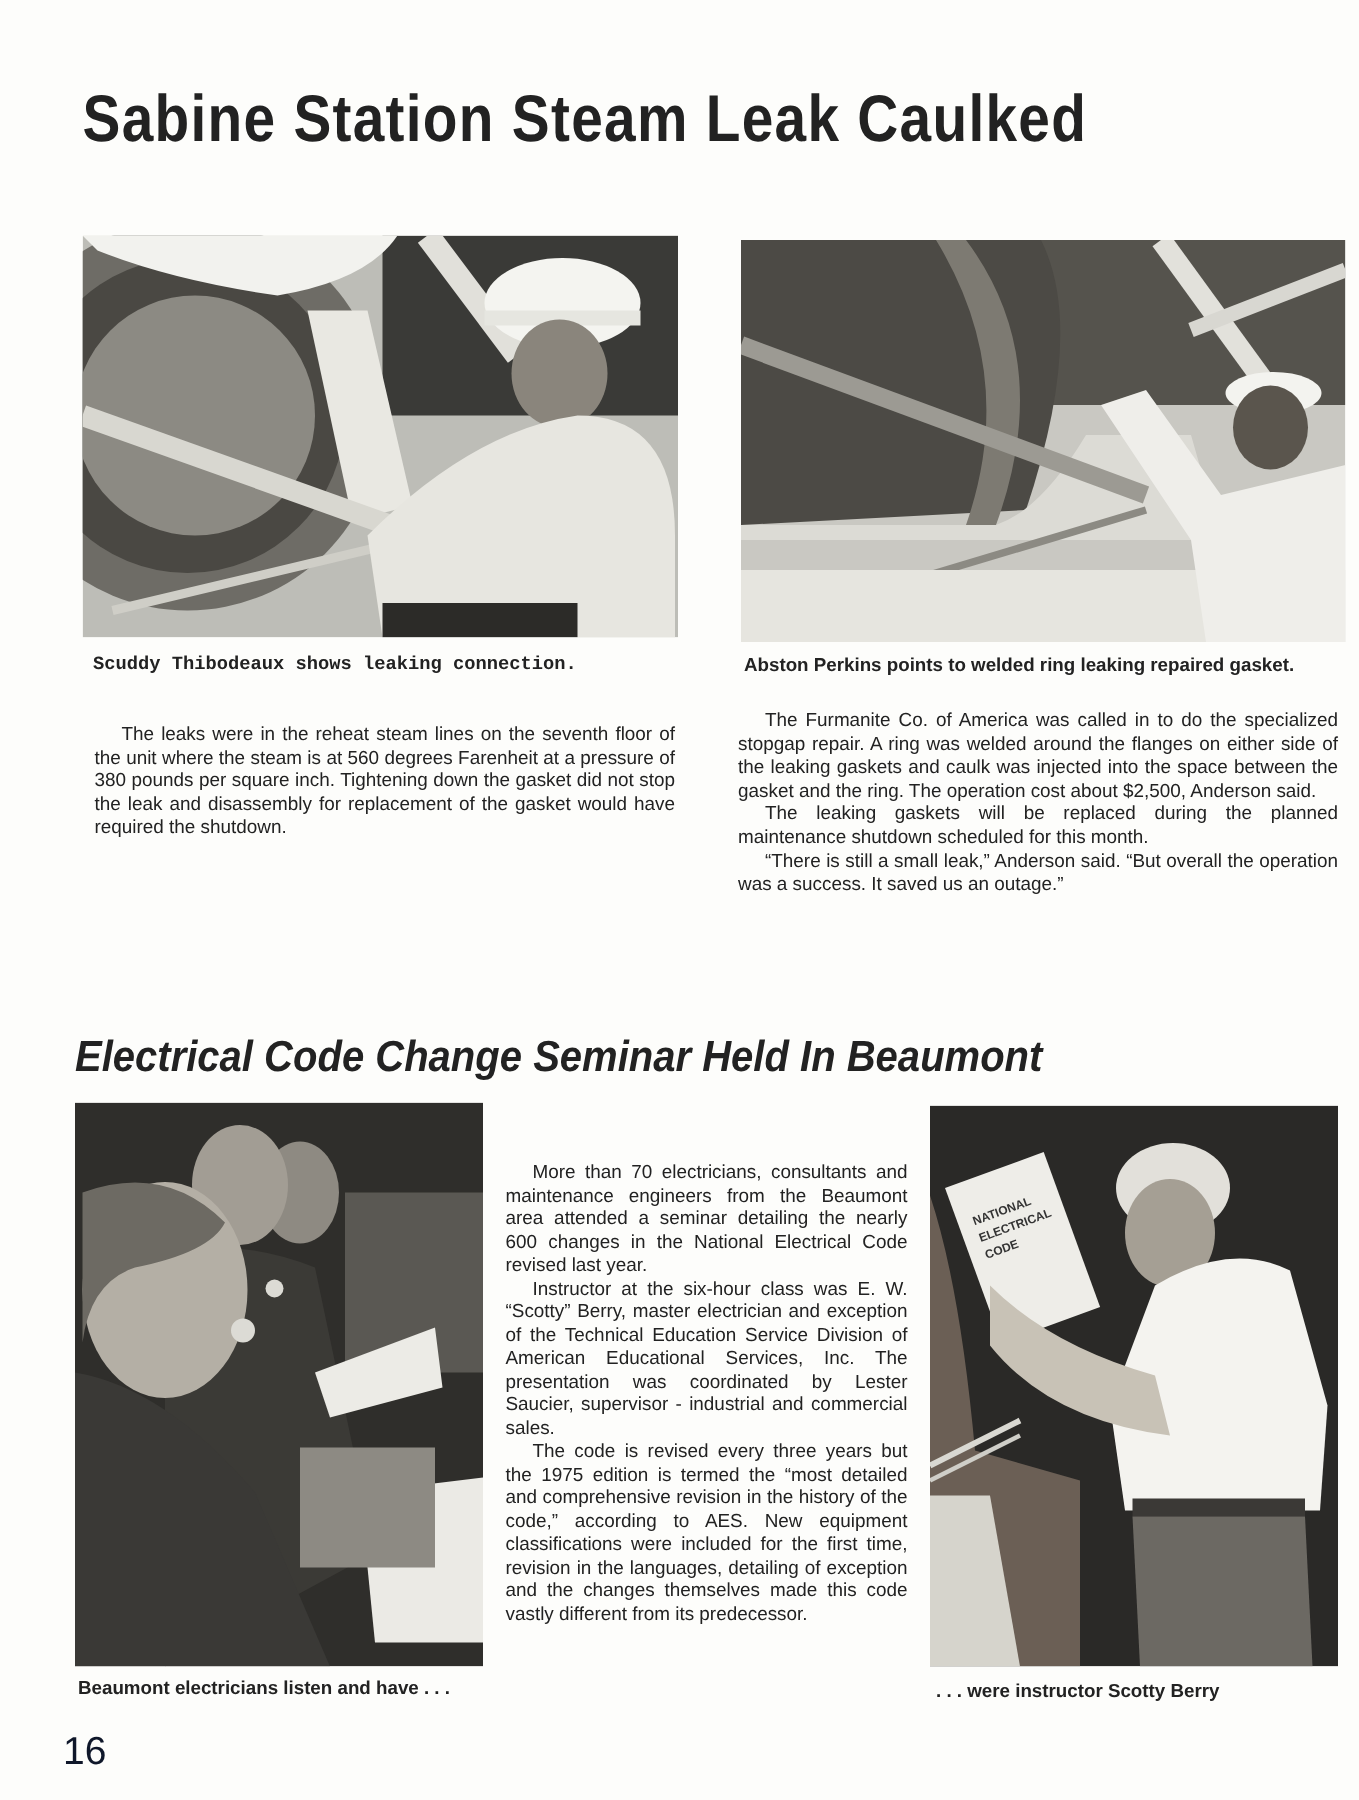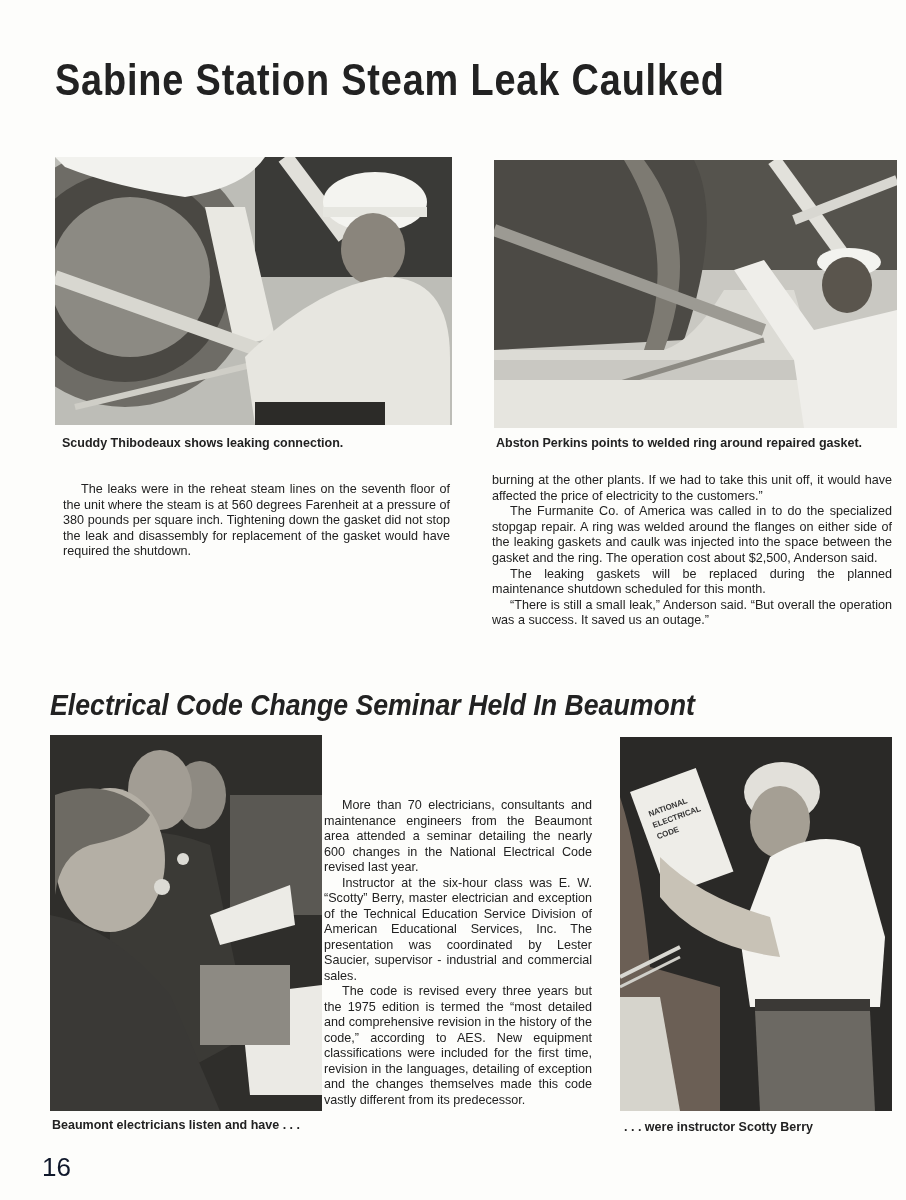--- a/index.html
+++ b/index.html
@@ -50,47 +50,46 @@
     <line x1="0" y1="120" x2="210" y2="195" stroke="#d8d7d0" stroke-width="14"></line>
     <line x1="20" y1="250" x2="230" y2="200" stroke="#cfcec7" stroke-width="6"></line>
     <line x1="230" y1="0" x2="290" y2="80" stroke="#e1e0da" stroke-width="16"></line>
     <ellipse cx="320" cy="45" rx="52" ry="30" fill="#f4f4f0"></ellipse>
     <rect x="268" y="50" width="104" height="10" fill="#e6e6e0"></rect>
     <ellipse cx="318" cy="92" rx="32" ry="36" fill="#8a857c"></ellipse>
     <path d="M190 200 Q260 130 330 120 Q395 120 395 200 L395 268 H200 Z" fill="#e7e6e0"></path>
     <path d="M200 245 H330 V268 H200 Z" fill="#2c2b28"></path>
   </svg>
 </div>
-<div class="abs caption" style="left:62px; top:435px;">Scuddy Thibodeaux shows leaking connection.</div>
+<div class="abs caption" style="left:62px; top:435px;font-family:Liberation Mono, monospace;">Scuddy Thibodeaux shows leaking connection.</div>
 
 <div class="abs photo" style="left:494px; top:160px; width:403px; height:268px;" title="Man in hard hat pointing at welded ring on large steam pipe">
   <svg viewBox="0 0 403 268" preserveAspectRatio="none">
     <rect width="403" height="268" fill="#c9c8c2"></rect>
     <rect x="200" y="0" width="203" height="110" fill="#55534d"></rect>
     <line x1="280" y1="0" x2="360" y2="110" stroke="#e2e1db" stroke-width="14"></line>
     <line x1="300" y1="60" x2="403" y2="20" stroke="#d8d7d1" stroke-width="10"></line>
     <path d="M0 0 H200 Q230 60 190 180 L0 190 Z" fill="#4c4a45"></path>
     <path d="M150 0 Q210 80 170 190 L150 190 Q185 90 130 0 Z" fill="#7d7a72"></path>
     <path d="M0 190 H170 Q200 180 230 130 L300 130 L320 200 H0 Z" fill="#dcdbd5"></path>
     <line x1="0" y1="70" x2="270" y2="170" stroke="#9c9a93" stroke-width="12"></line>
     <line x1="70" y1="240" x2="270" y2="180" stroke="#8c8a83" stroke-width="5"></line>
     <rect x="0" y="220" width="403" height="48" fill="#e6e5df"></rect>
     <ellipse cx="355" cy="102" rx="32" ry="14" fill="#f3f3ef"></ellipse>
     <ellipse cx="353" cy="125" rx="25" ry="28" fill="#5a554d"></ellipse>
     <path d="M240 110 L270 100 L320 170 L403 150 L403 268 H310 L300 200 Z" fill="#efeeea"></path>
   </svg>
 </div>
-<div class="abs caption" style="left:496px; top:435px;">Abston Perkins points to welded ring around repaired gasket.</div>
+<div class="abs caption" style="left:496px; top:435px;">Abston Perkins points to welded ring leaking repaired gasket.</div>
 
 <div class="abs col" style="left:63px; top:482px; width:387px;">
   <p>The leaks were in the reheat steam lines on the seventh floor of the unit where the steam is at 560 degrees Farenheit at a pressure of 380 pounds per square inch. Tightening down the gasket did not stop the leak and disassembly for replacement of the gasket would have required the shutdown.</p>
 </div>
 
 <div class="abs col" style="left:492px; top:473px; width:400px;">
-  <p class="noindent">burning at the other plants. If we had to take this unit off, it would have affected the price of electricity to the customers.”</p>
   <p>The Furmanite Co. of America was called in to do the specialized stopgap repair. A ring was welded around the flanges on either side of the leaking gaskets and caulk was injected into the space between the gasket and the ring. The operation cost about $2,500, Anderson said.</p>
   <p>The leaking gaskets will be replaced during the planned maintenance shutdown scheduled for this month.</p>
   <p>“There is still a small leak,” Anderson said. “But overall the operation was a success. It saved us an outage.”</p>
 </div>
 
 <div class="abs headline2">Electrical Code Change Seminar Held In Beaumont</div>
 
 <div class="abs photo" style="left:50px; top:735px; width:272px; height:376px;" title="Seated electricians reading code books">
   <svg viewBox="0 0 272 376" preserveAspectRatio="none">
     <rect width="272" height="376" fill="#2f2e2b"></rect>
@@ -103,21 +102,21 @@
     <path d="M0 180 Q60 190 120 260 L170 376 H0 Z" fill="#3a3936"></path>
     <path d="M160 180 L240 150 L245 190 L170 210 Z" fill="#ecebe6"></path>
     <path d="M190 260 L272 250 L272 360 L200 360 Z" fill="#ebeae5"></path>
     <rect x="150" y="230" width="90" height="80" fill="#8d8a83"></rect>
     <circle cx="112" cy="152" r="8" fill="#dcdbd5"></circle>
     <circle cx="133" cy="124" r="6" fill="#dcdbd5"></circle>
   </svg>
 </div>
 <div class="abs caption" style="left:52px; top:1117px;">Beaumont electricians listen and have . . .</div>
 
-<div class="abs col" style="left:324px; top:774px; width:268px; line-height:15.5px;margin-top:24px;">
+<div class="abs col" style="left:337px; top:774px; width:268px; line-height:15.5px;">
   <p>More than 70 electricians, consultants and maintenance engineers from the Beaumont area attended a seminar detailing the nearly 600 changes in the National Electrical Code revised last year.</p>
   <p>Instructor at the six-hour class was E. W. “Scotty” Berry, master electrician and exception of the Technical Education Service Division of American Educational Services, Inc. The presentation was coordinated by Lester Saucier, supervisor - industrial and commercial sales.</p>
   <p>The code is revised every three years but the 1975 edition is termed the “most detailed and comprehensive revision in the history of the code,” according to AES. New equipment classifications were included for the first time, revision in the languages, detailing of exception and the changes themselves made this code vastly different from its predecessor.</p>
 </div>
 
 <div class="abs photo" style="left:620px; top:737px; width:272px; height:374px;" title="Instructor holding up National Electrical Code book at podium">
   <svg viewBox="0 0 272 374" preserveAspectRatio="none">
     <rect width="272" height="374" fill="#2a2927"></rect>
     <path d="M0 60 Q20 120 30 230 L100 250 L100 374 H0 Z" fill="#6b5f55"></path>
     <line x1="0" y1="240" x2="60" y2="210" stroke="#d9d8d2" stroke-width="4"></line>

